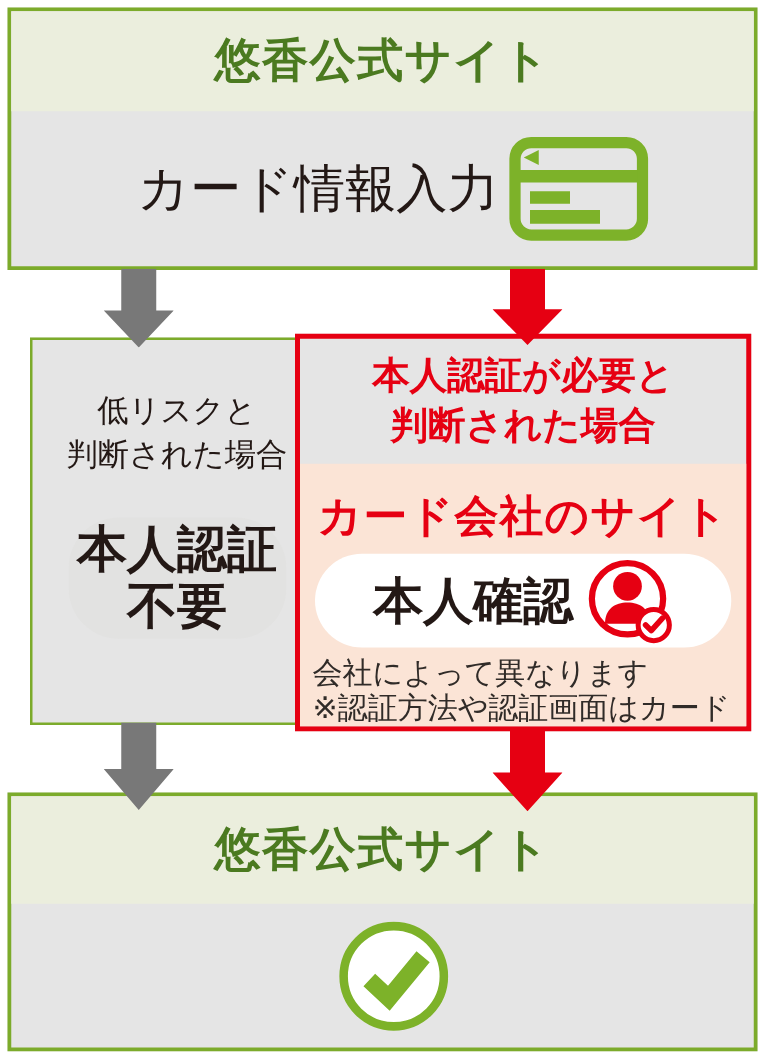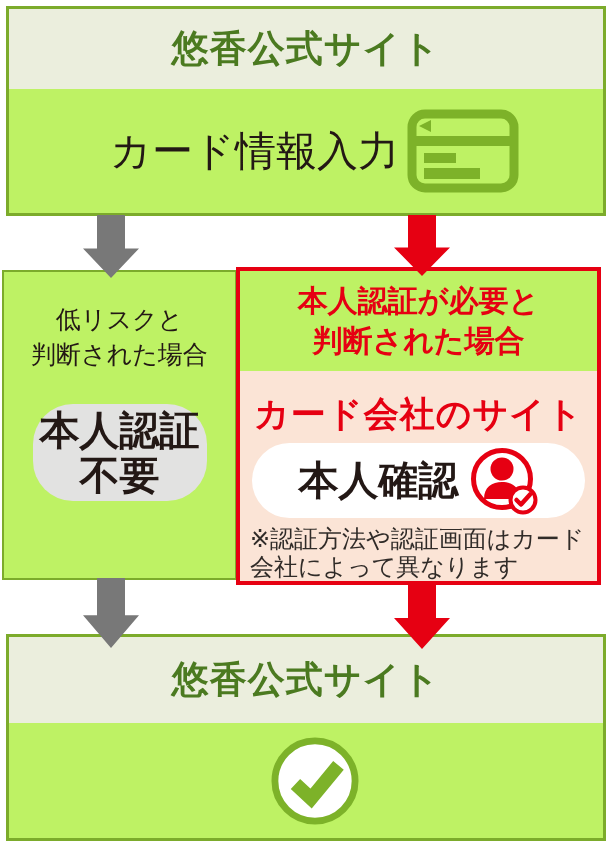--- a/index.html
+++ b/index.html
@@ -5,21 +5,21 @@
   :root{
     --green:#7cab2b; --green_dark:#4b7a20; --green_header_bg:#ebeedd;
     --icon_green:#7db229; --red:#e60012; --pink_bg:#fbe4d6;
     --arrow_gray:#787878; --gray_pill_bg:#e2e2e1; --ink:#231815; --note_ink:#302b28;
   }
   html,body{margin:0;padding:0;background:#fff;}
   .canvas{
     position:relative; width:612px; height:849px; background:#fff; overflow:hidden;
     font-family:"Liberation Sans","DejaVu Sans",sans-serif; color:var(--ink);
   }
-  .box{position:absolute; box-sizing:border-box; background:#bef264;}
+  .box{position:absolute; box-sizing:border-box; background:#e5e5e5;}
 
   
   .site-box{border:3px solid var(--green);}
   .site-header{
     background:var(--green_header_bg); display:flex; align-items:center; justify-content:center;
     font-weight:bold; font-size:37px; letter-spacing:1px; color:var(--green_dark);
   }
   .site-body{display:flex; align-items:center; justify-content:center;padding-left:17px;}
   .top-box{left:6px; top:6px; width:600px; height:210px;}
   .top-box .site-header{height:80px;}
@@ -27,21 +27,21 @@
   .step-label-lg{font-size:41px; color:var(--ink);}
   .bottom-box{left:6px; top:634px; width:600px; height:207px;}
   .bottom-box .site-header{height:86px;}
   .bottom-box .site-body{height:115px; gap:12px;}
   .step-label-xl{font-size:45px; color:var(--ink);}
 
   
   .arrow{position:absolute; z-index:5;}
 
   
-  .low-risk-box{left:2px; top:270px; width:235px; height:310px; border:2px solid var(--green); padding-top:30px;}
+  .low-risk-box{left:24px; top:270px; width:235px; height:310px; border:2px solid var(--green); padding-top:40px;}
   .condition-black{ text-align:center; font-size:25px; line-height:35px; color:var(--ink);}
   .gray-pill{
     margin:32px auto 0; width:174px; height:97px; border-radius:40px; background:var(--gray_pill_bg);
     display:flex; flex-direction:column; align-items:center; justify-content:center;
     font-weight:bold; font-size:40px; line-height:45px; color:var(--ink); text-align:center;
   }
 
   
   .auth-box{left:236px; top:267px; width:365px; height:318px; border:4px solid var(--red);
     display:flex; flex-direction:column;}
@@ -107,22 +107,22 @@
         <span class="verify-label">本人確認</span>
         <svg width="70" height="70" viewBox="0 0 70 70">
           <circle cx="33" cy="33" r="28.5" fill="#fff" style="stroke:var(--red)" stroke-width="5"></circle>
           <circle cx="33" cy="23" r="11.5" style="fill:var(--red)"></circle>
           <path d="M15,53 C15,41 23,36 33,36 C43,36 51,41 51,53 Z" style="fill:var(--red)"></path>
           <circle cx="54" cy="54" r="12.5" fill="#fff" style="stroke:var(--red)" stroke-width="4"></circle>
           <path d="M47.5,54 l4.5,4.5 L61,48.5" fill="none" style="stroke:var(--red)" stroke-width="4.5" stroke-linecap="round" stroke-linejoin="round"></path>
         </svg>
       </div>
       <div class="auth-note">
+        <div>会社によって異なります</div>
         <div>※認証方法や認証画面はカード</div>
-        <div>会社によって異なります</div>
       </div>
     </div>
   </div>
 
   <svg class="arrow" style="left:83px; top:578px;" width="56" height="70" viewBox="0 0 56 64" preserveAspectRatio="none">
     <polygon points="14,0 42,0 42,34 56,34 28,64 0,34 14,34" style="fill:var(--arrow_gray)"></polygon>
   </svg>
   <svg class="arrow" style="left:394px; top:583px;" width="56" height="66" viewBox="0 0 56 64" preserveAspectRatio="none">
     <polygon points="14,0 42,0 42,34 56,34 28,64 0,34 14,34" style="fill:var(--red)"></polygon>
   </svg>

